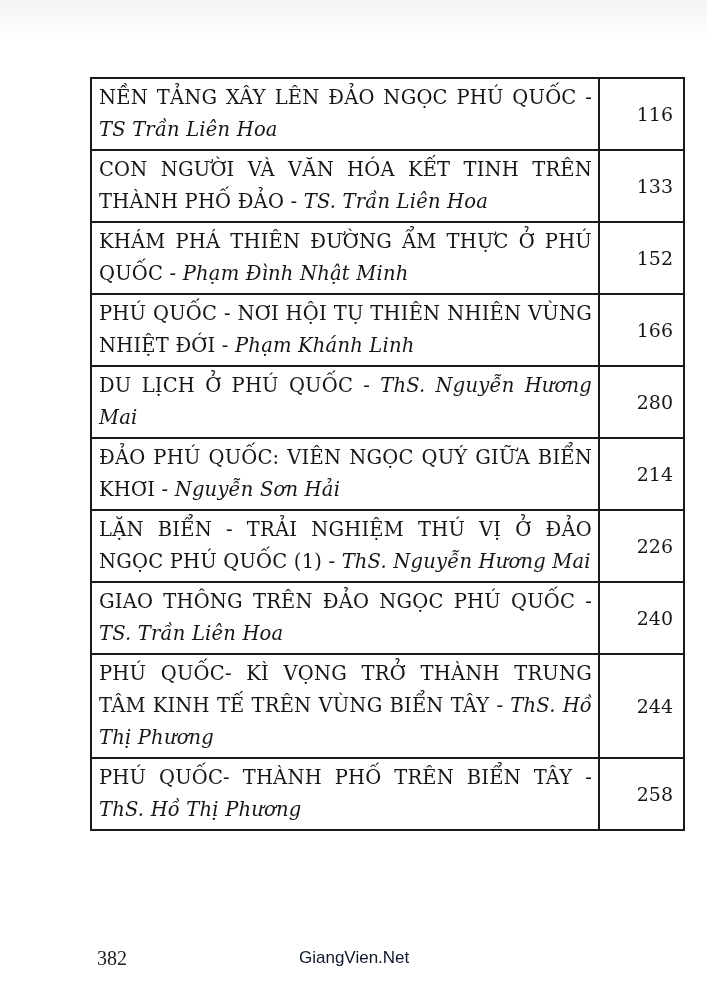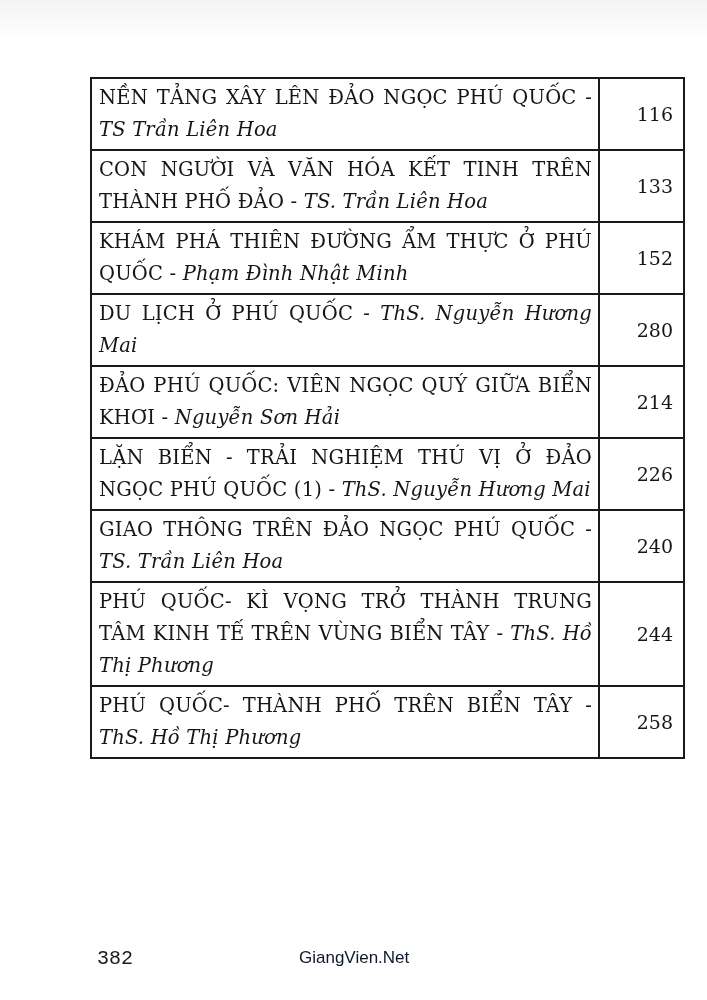--- a/index.html
+++ b/index.html
@@ -53,21 +53,21 @@
     }
     .page-cell {
       text-align: right;
       padding-right: 10px !important;
       font-size: 19px;
     }
     .footer-page {
       position: absolute;
       left: 97px;
       top: 947px;
-      font-family: Liberation Mono, monospace;
+      font-family: Liberation Serif, serif;
       font-size: 20px;
       color: #1b1b1b;
       text-align: center;
     }
     .watermark {
       position: absolute;
       left: 299px;
       top: 948px;
       font-family: "Liberation Sans", sans-serif;
       font-size: 17px;
@@ -91,20 +91,24 @@
         <td class="page-cell">116</td>
       </tr>
       <tr style="height: 68px;">
         <td class="title-cell"><span class="caps">CON NGƯỜI VÀ VĂN HÓA KẾT TINH TRÊN THÀNH PHỐ ĐẢO</span><span> - </span><span class="author">TS. Trần Liên Hoa</span></td>
         <td class="page-cell">133</td>
       </tr>
       <tr style="height: 69px;">
         <td class="title-cell"><span class="caps">KHÁM PHÁ THIÊN ĐƯỜNG ẨM THỰC Ở PHÚ QUỐC</span><span> - </span><span class="author">Phạm Đình Nhật Minh</span></td>
         <td class="page-cell">152</td>
       </tr>
+      <tr style="height: 68px;">
+        <td class="title-cell"><span class="caps">PHÚ QUỐC - NƠI HỘI TỤ THIÊN NHIÊN VÙNG NHIỆT ĐỚI</span><span> - </span><span class="author">Phạm Khánh Linh</span></td>
+        <td class="page-cell">166</td>
+      </tr>
       <tr style="height: 38px; margin-left: 8px;">
         <td class="title-cell"><span class="caps">DU LỊCH Ở PHÚ QUỐC</span><span> - </span><span class="author">ThS. Nguyễn Hương Mai</span></td>
         <td class="page-cell">280</td>
       </tr>
       <tr style="height: 69px;">
         <td class="title-cell"><span class="caps">ĐẢO PHÚ QUỐC: VIÊN NGỌC QUÝ GIỮA BIỂN KHƠI</span><span> - </span><span class="author">Nguyễn Sơn Hải</span></td>
         <td class="page-cell">214</td>
       </tr>
       <tr style="height: 70px;">
         <td class="title-cell"><span class="caps">LẶN BIỂN - TRẢI NGHIỆM THÚ VỊ Ở ĐẢO NGỌC PHÚ QUỐC (1)</span><span> - </span><span class="author">ThS. Nguyễn Hương Mai</span></td>

